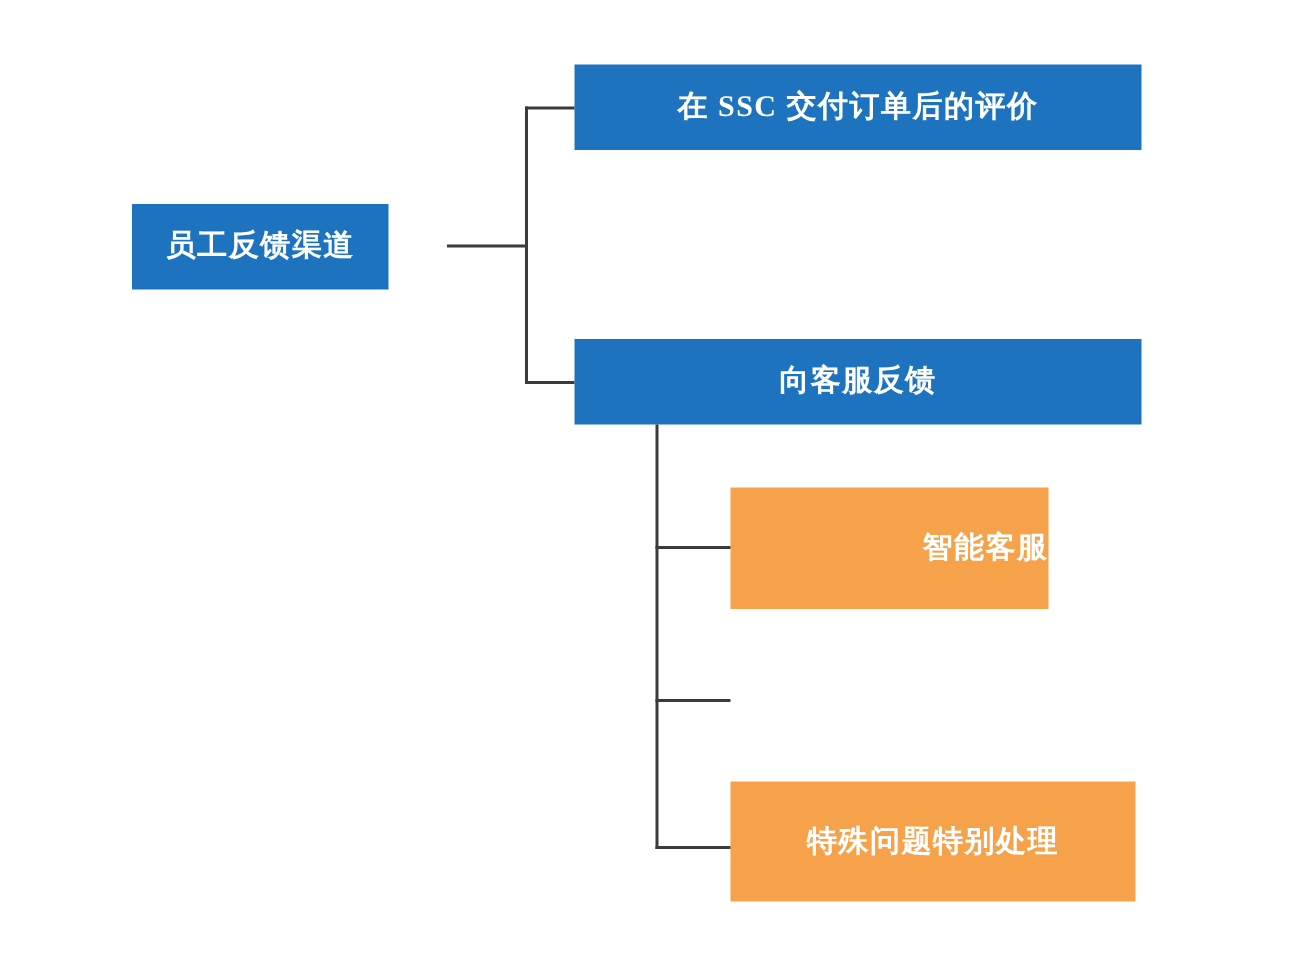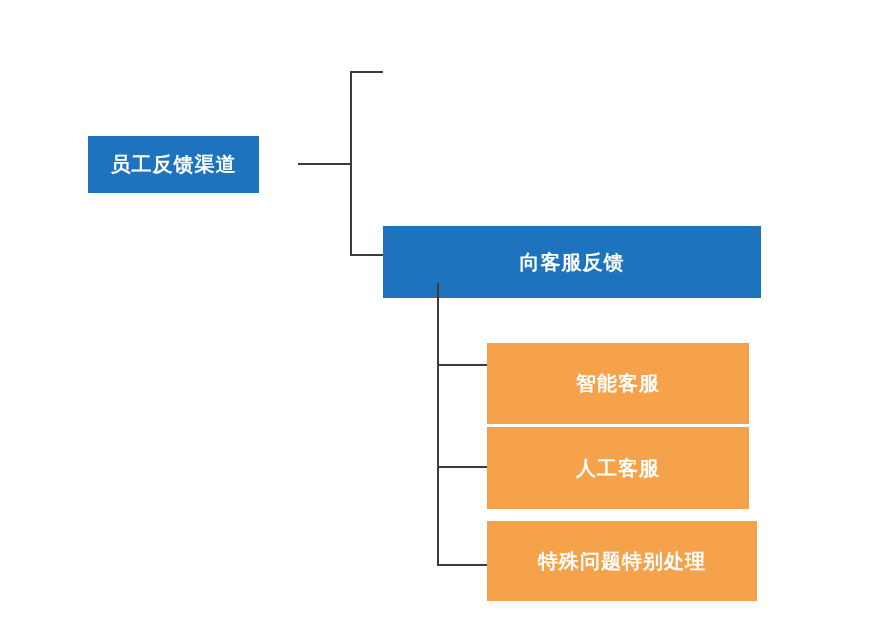--- a/index.html
+++ b/index.html
@@ -30,22 +30,22 @@
     }
     .node-blue { background: var(--blue, #1E73BE); }
     .node-orange { background: var(--orange, #F5A24A); }
     .line {
       position: absolute;
       background: var(--line, #3B3B3B);
     }
     
     .pos-root   { left: 88px;  top: 136px; width: 171px; height: 57px; }
     .pos-l1a    { left: 383px; top: 43px;  width: 378px; height: 57px; }
-    .pos-l1b    { left: 383px; top: 226px; width: 378px; height: 72px; }
-    .pos-l2a    { left: 487px; top: 343px; width: 262px; height: 81px; }
+    .pos-l1b    { left: 383px; top: 226px; width: 378px; height: 57px; }
+    .pos-l2a    { left: 487px; top: 325px; width: 212px; height: 81px; justify-content: flex-end; }
     .pos-l2b    { left: 487px; top: 427px; width: 262px; height: 82px; }
     .pos-l2c    { left: 487px; top: 521px; width: 270px; height: 80px; }
     
     .ln-root-h      { left: 298px; top: 163px; width: 52px;  height: 2px; }
     .ln-l1-v        { left: 350px; top: 71px;  width: 2px;   height: 185px; }
     .ln-l1-stub-a   { left: 350px; top: 71px;  width: 33px;  height: 2px; }
     .ln-l1-stub-b   { left: 350px; top: 254px; width: 33px;  height: 2px; }
     .ln-l2-v        { left: 437px; top: 283px; width: 2px;   height: 283px; }
     .ln-l2-stub-a   { left: 437px; top: 364px; width: 50px;  height: 2px; }
     .ln-l2-stub-b   { left: 437px; top: 466px; width: 50px;  height: 2px; }
@@ -53,32 +53,32 @@
   </style>
 </head>
 <body>
 
 <div class="canvas">
 
   <div class="node node-blue pos-root">
     <span>员工反馈渠道</span>
   </div>
 
+  <div class="node node-blue pos-l1a">
+    <span>在 SSC 交付订单后的评价</span>
+  </div>
 
   <div class="node node-blue pos-l1b">
     <span>向客服反馈</span>
   </div>
 
   <div class="node node-orange pos-l2a">
     <span>智能客服</span>
   </div>
 
-  <div class="node node-orange pos-l2b">
-    <span>人工客服</span>
-  </div>
 
   <div class="node node-orange pos-l2c">
     <span>特殊问题特别处理</span>
   </div>
 
   <div class="line ln-root-h"></div>
   <div class="line ln-l1-v"></div>
   <div class="line ln-l1-stub-a"></div>
   <div class="line ln-l1-stub-b"></div>
 

